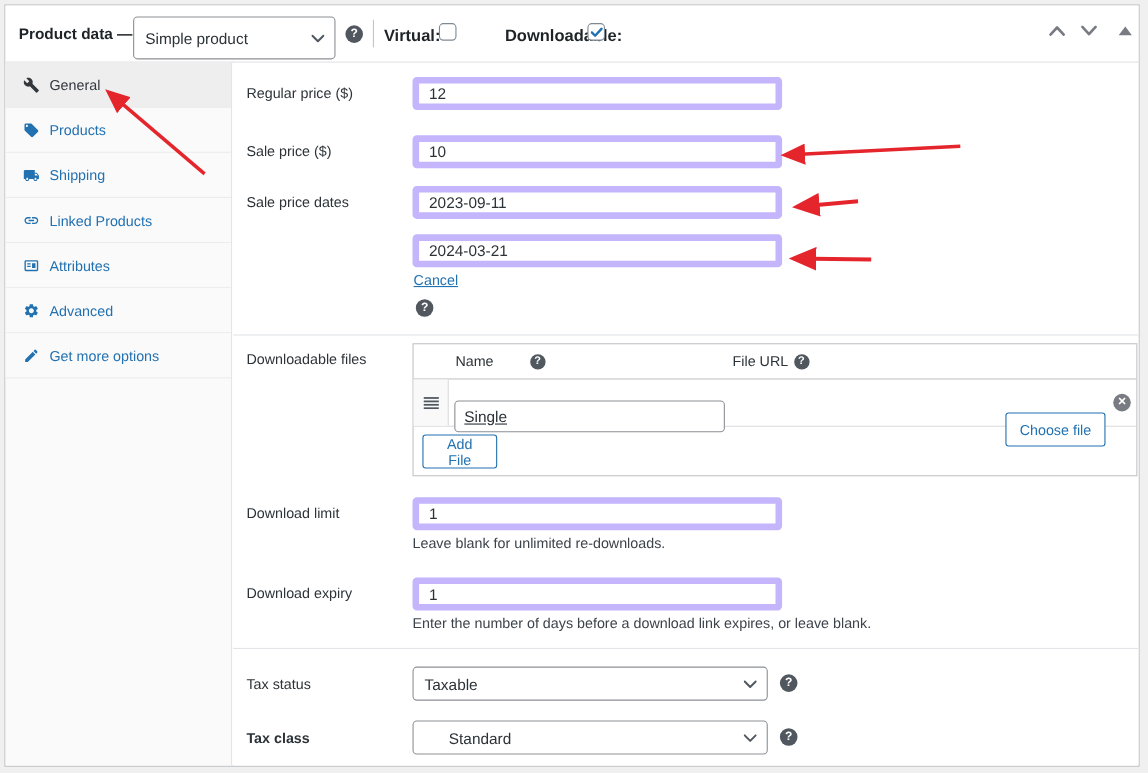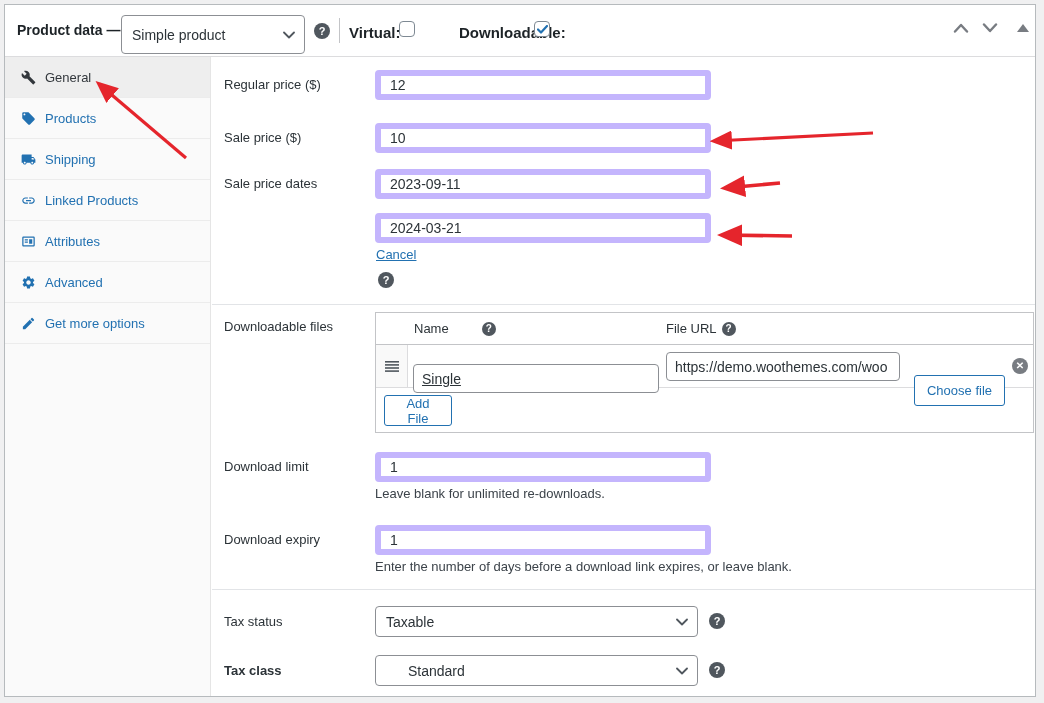--- a/index.html
+++ b/index.html
@@ -199,21 +199,20 @@
       <div class="frow">
         <span class="dragcell">
           <svg width="14" height="11" viewBox="0 0 14 11" fill="#50575e">
               <rect x="0" y="0" width="14" height="1.6"></rect>
               <rect x="0" y="3.1" width="14" height="1.6"></rect>
               <rect x="0" y="6.2" width="14" height="1.6"></rect>
               <rect x="0" y="9.3" width="14" height="1.6"></rect>
             </svg>
         </span>
         <input class="cell-input" style="left: 37px; top: 19px; width: 246px; text-decoration: underline;" value="Single">
-        <input class="cell-input" style="left: 290px; top: 7px; width: 234px;" value="https://demo.woothemes.com/woo">
         <button class="btn-secondary" style="left:538px;top:6px;width:91px;margin-top:24px;">Choose file</button>
         <span class="delicon" style="left:636px;top:13px;">✕</span>
       </div>
 
       <button class="btn-secondary" style="left:8px;top:82px;width:68px;">Add File</button>
     </div>
 
     <span class="flabel" style="top:402px;">Download limit</span>
     <input class="tinput" style="top: 395px;" value="1">
     <span class="helper" style="top:429px;">Leave blank for unlimited re-downloads.</span>

